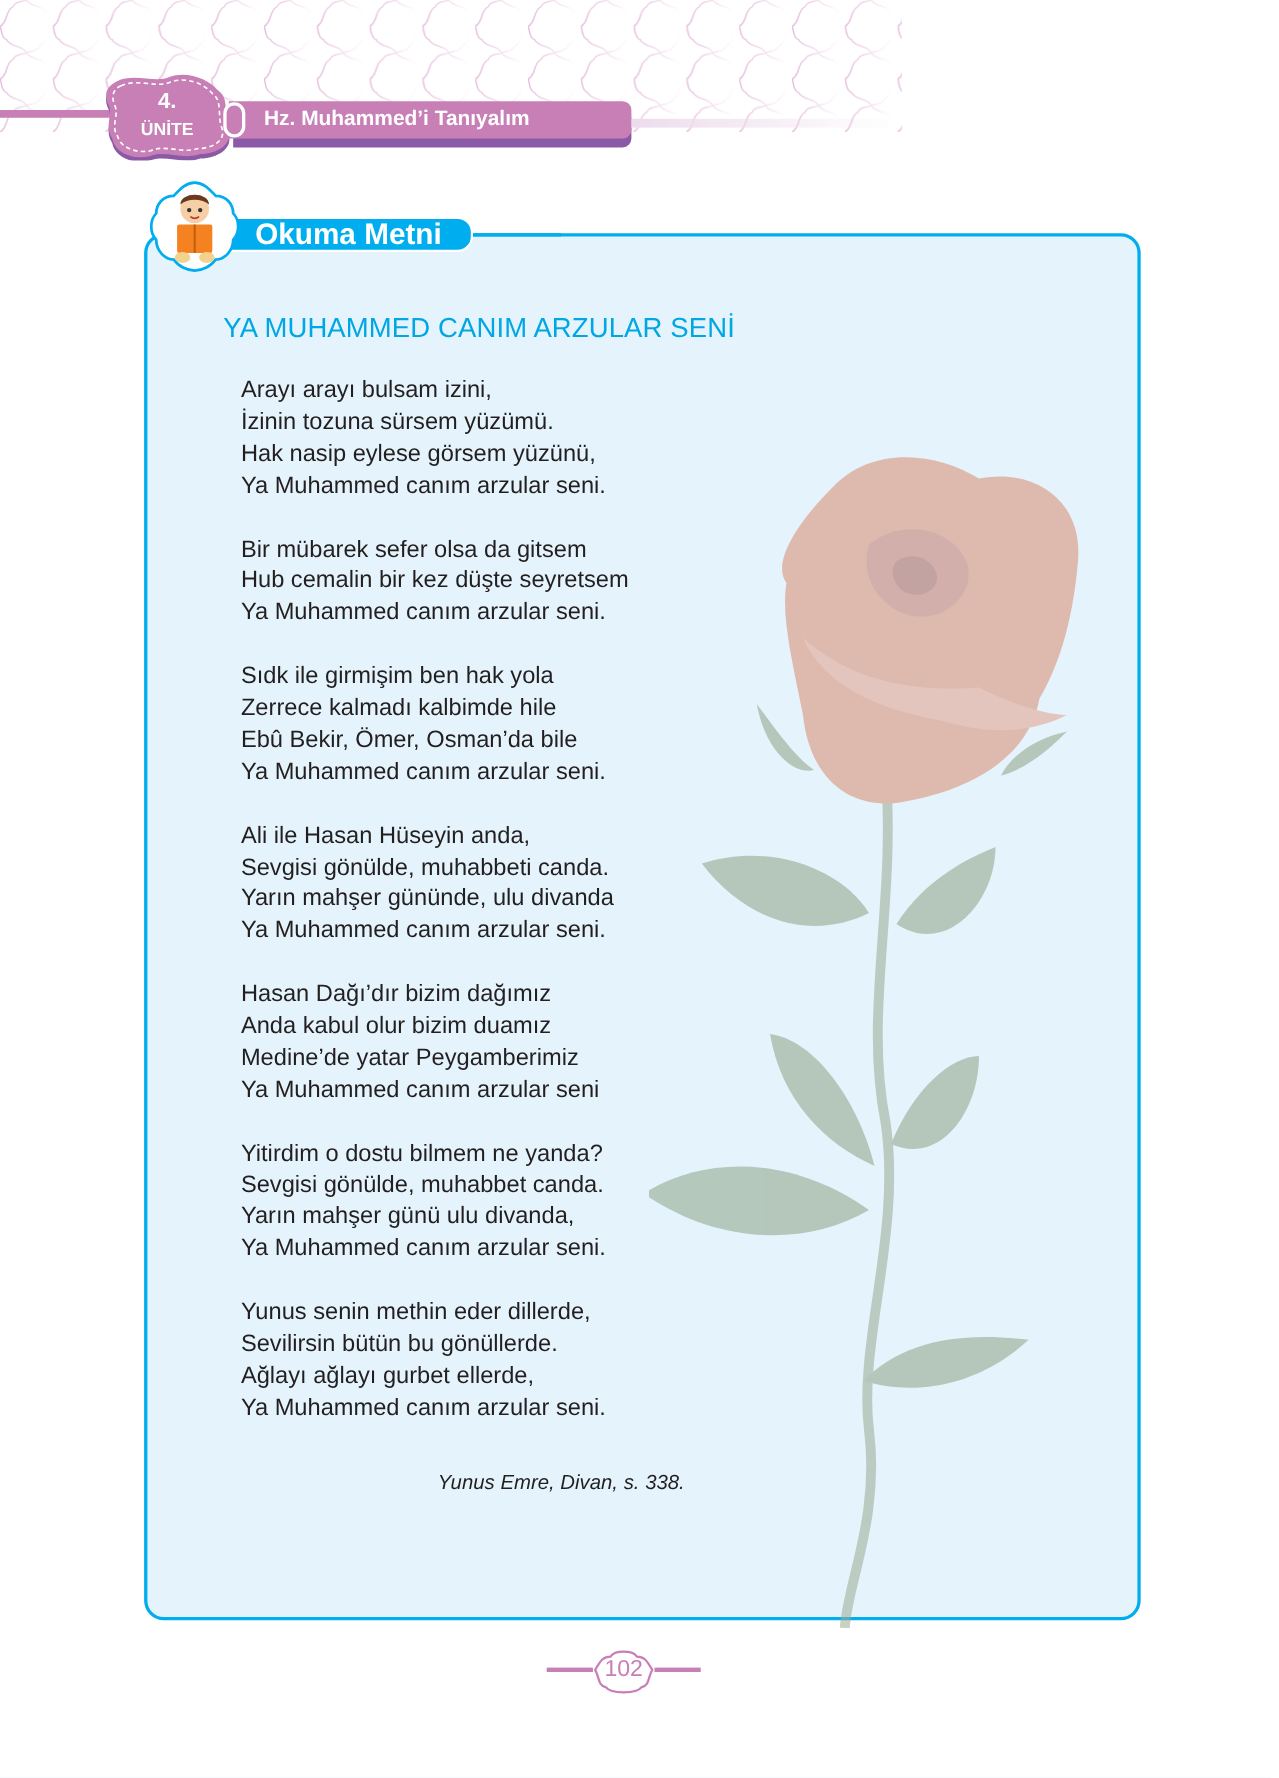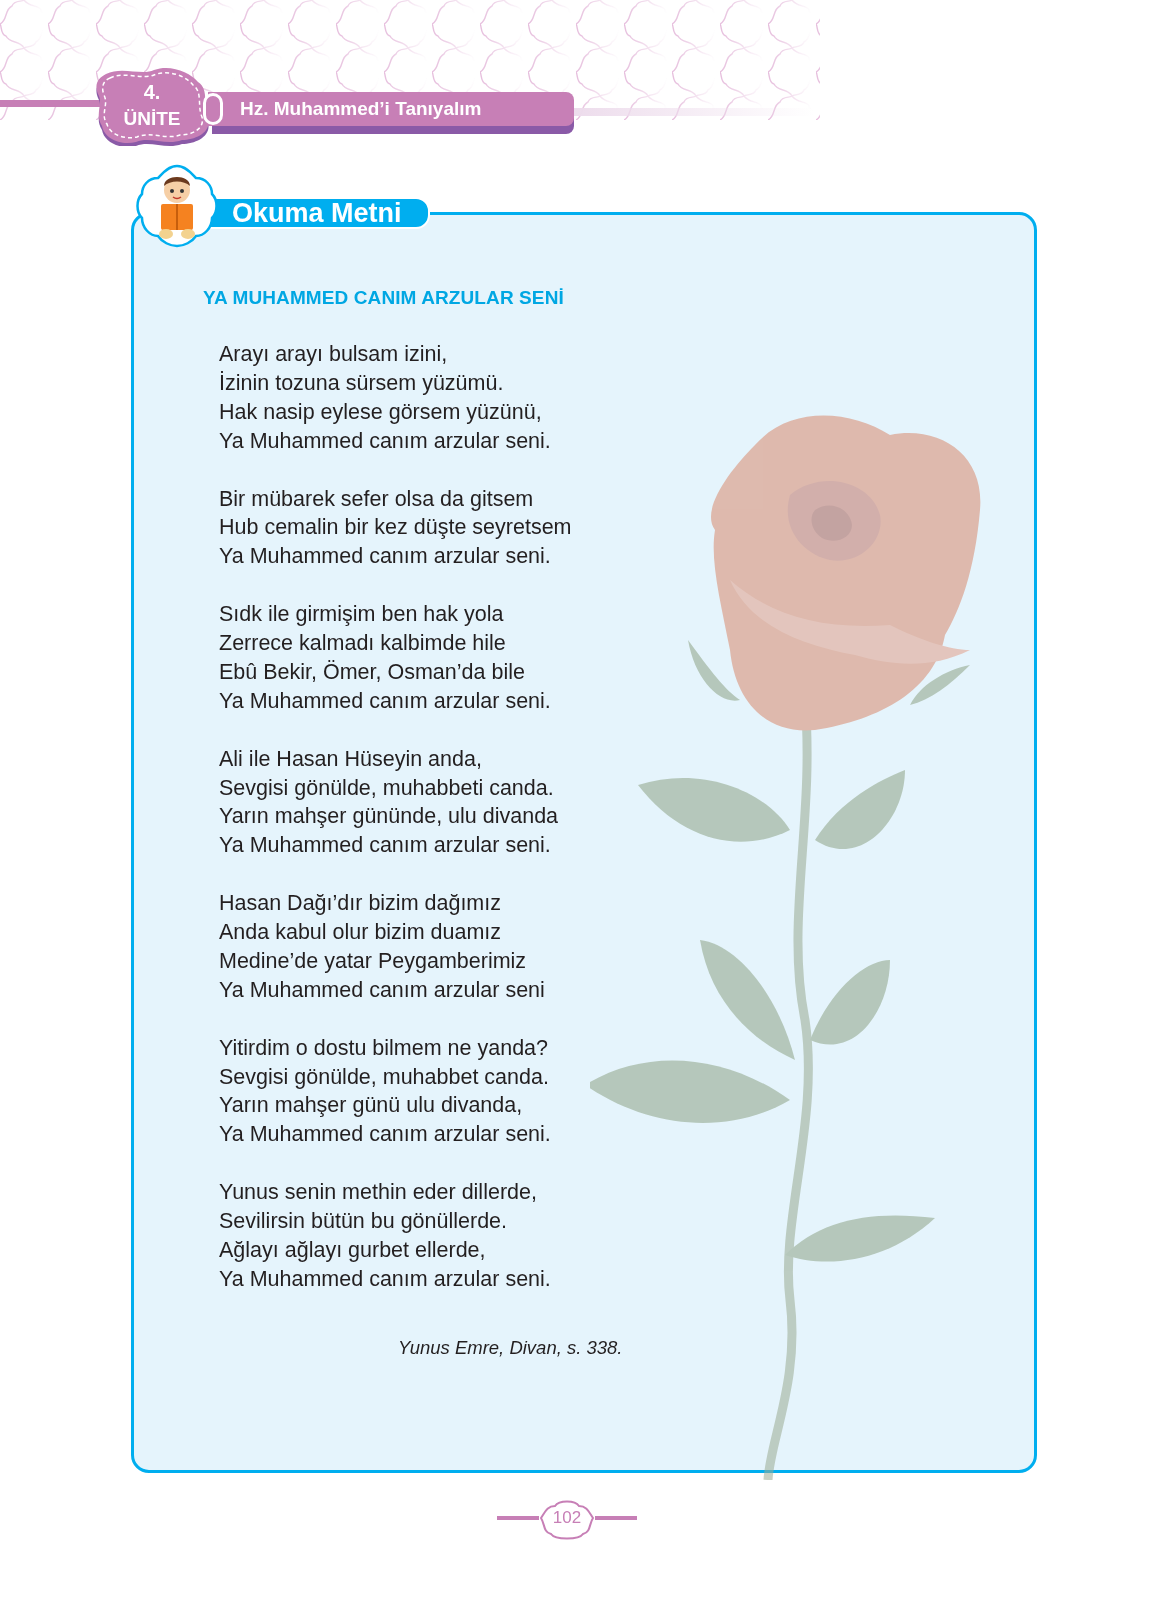--- a/index.html
+++ b/index.html
@@ -2,45 +2,45 @@
 <html><head>
 <meta charset="utf-8">
 <style>
   html, body { margin:0; padding:0; }
   body { width:1163px; height:1616px; position:relative; background:#ffffff; overflow:hidden;
          font-family:"Liberation Sans", sans-serif; color:#231f20; }
   .pattern { position:absolute; left:0; top:0; width:820px; height:120px; overflow:hidden; }
   .unit-line { position:absolute; left:0; top:100px; width:118px; height:7px; background:#c77fb6; border-radius:0 4px 4px 0; }
   .unit-badge { position:absolute; left:92px; top:66px; width:120px; height:80px; }
   .unit-num { position:absolute; left:92px; top:82px; width:120px; text-align:center; color:#fff; font-weight:bold; font-size:20px; line-height:20px; }
-  .unit-word { position:absolute; left:92px; top:108px; width:120px; text-align:center; color:#fff; font-weight:bold; font-size:19px; line-height:22px; }
+  .unit-word { position:absolute; left:92px; top:108px; width:120px; text-align:center; color:#fff; font-weight:bold; font-size:16px; line-height:22px; }
   .title-bar-shadow { position:absolute; left:212px; top:100px; width:362px; height:34px; background:#8a5aa7; border-radius:0 8px 8px 0; }
   .title-bar { position:absolute; left:208px; top:92px; width:366px; height:34px; background:#c77fb6; border-radius:0 8px 8px 0; }
   .title-cap { position:absolute; left:203px; top:93px; width:20px; height:32px; border-radius:16px; border:3px solid #fff; background:#c77fb6; box-sizing:border-box; }
   .title-text { position:absolute; left:240px; top:97px; color:#fff; font-weight:bold; font-size:19px; line-height:24px;text-align:center; }
   .title-fade { position:absolute; left:574px; top:108px; width:240px; height:8px; background:linear-gradient(90deg,#eddcec,rgba(255,255,255,0)); }
 
   .reading-box { position:absolute; left:131px; top:212px; width:906px; height:1261px; box-sizing:border-box;
                  border:3px solid #00aeef; border-radius:18px; background:#e5f4fc; overflow:hidden; }
   .okuma-line { position:absolute; left:410px; top:212px; width:100px; height:3px; background:#00aeef; }
   .okuma-label { position:absolute; left:205px; top:197px; width:225px; height:32px; background:#00aeef; border-radius:0 14px 14px 0; box-sizing:border-box; border:2px solid #fff; }
   .okuma-text { position:absolute; left:232px; top:199px; color:#fff; font-weight:bold; font-size:27px; line-height:28px; }
   .okuma-frame { position:absolute; left:134px; top:164px; width:86px; height:84px; }
 
-  .poem-title { position:absolute; left:203px; top:285px; color:#00a7e3; font-weight:bold; font-size:19px; line-height:26px; letter-spacing:0.1px; }
+  .poem-title { position:absolute; left:203px; top:285px; color:#00a7e3; font-weight:normal; font-size:25px; line-height:26px; letter-spacing:0.1px; }
   .poem { position:absolute; left:203px; top:340px; font-size:21.5px; line-height:28.9px; z-index:3; }
   .stanza { margin-bottom:28.9px;margin-left:16px; }
   .line { display:block; white-space:nowrap; }
   .source { position:absolute; left:398px; top:1336px; font-style:italic; font-size:18.5px; line-height:24px; z-index:3; }
 
   .rose { position:absolute; left:590px; top:400px; width:460px; height:1080px; z-index:1; }
   .page-num-wrap { position:absolute; left:497px; top:1498px; width:140px; height:40px; }
   .pn-line-l { position:absolute; left:0; top:18px; width:42px; height:4px; background:#c77fb6; }
   .pn-line-r { position:absolute; right:0; top:18px; width:42px; height:4px; background:#c77fb6; }
-  .pn-text { position:absolute; left:0; top:7px; width:140px; text-align:center; color:#c77fb6; font-size:17px; line-height:26px; }
+  .pn-text { position:absolute; left:0; top:7px; width:140px; text-align:center; color:#c77fb6; font-size:21px; line-height:26px; }
   .pn-shape { position:absolute; left:38px; top:0; width:64px; height:44px; }
 </style>
 </head>
 <body>
 
 <svg class="pattern" viewBox="0 0 820 120">
   <defs>
     <linearGradient id="fadeG" x1="0" x2="1" y1="0" y2="0">
       <stop offset="0" stop-color="#e6bedd" stop-opacity="1"></stop>
       <stop offset="0.9" stop-color="#e6bedd" stop-opacity="0"></stop>

